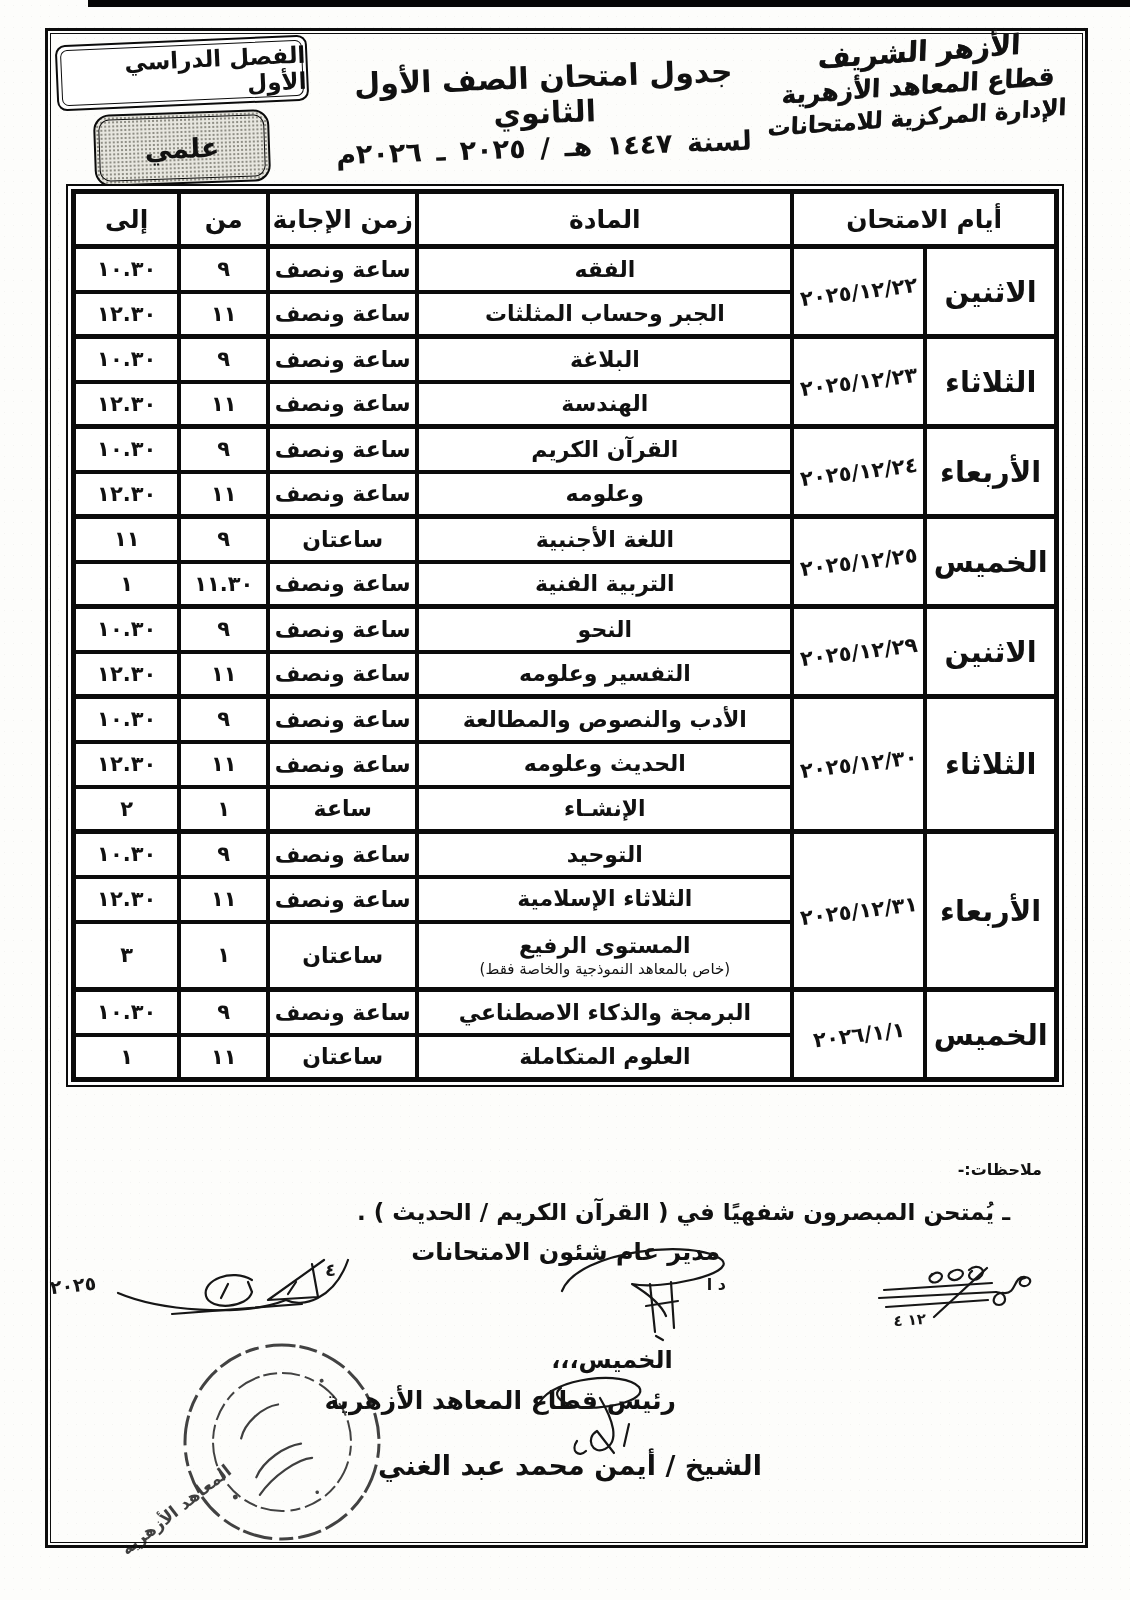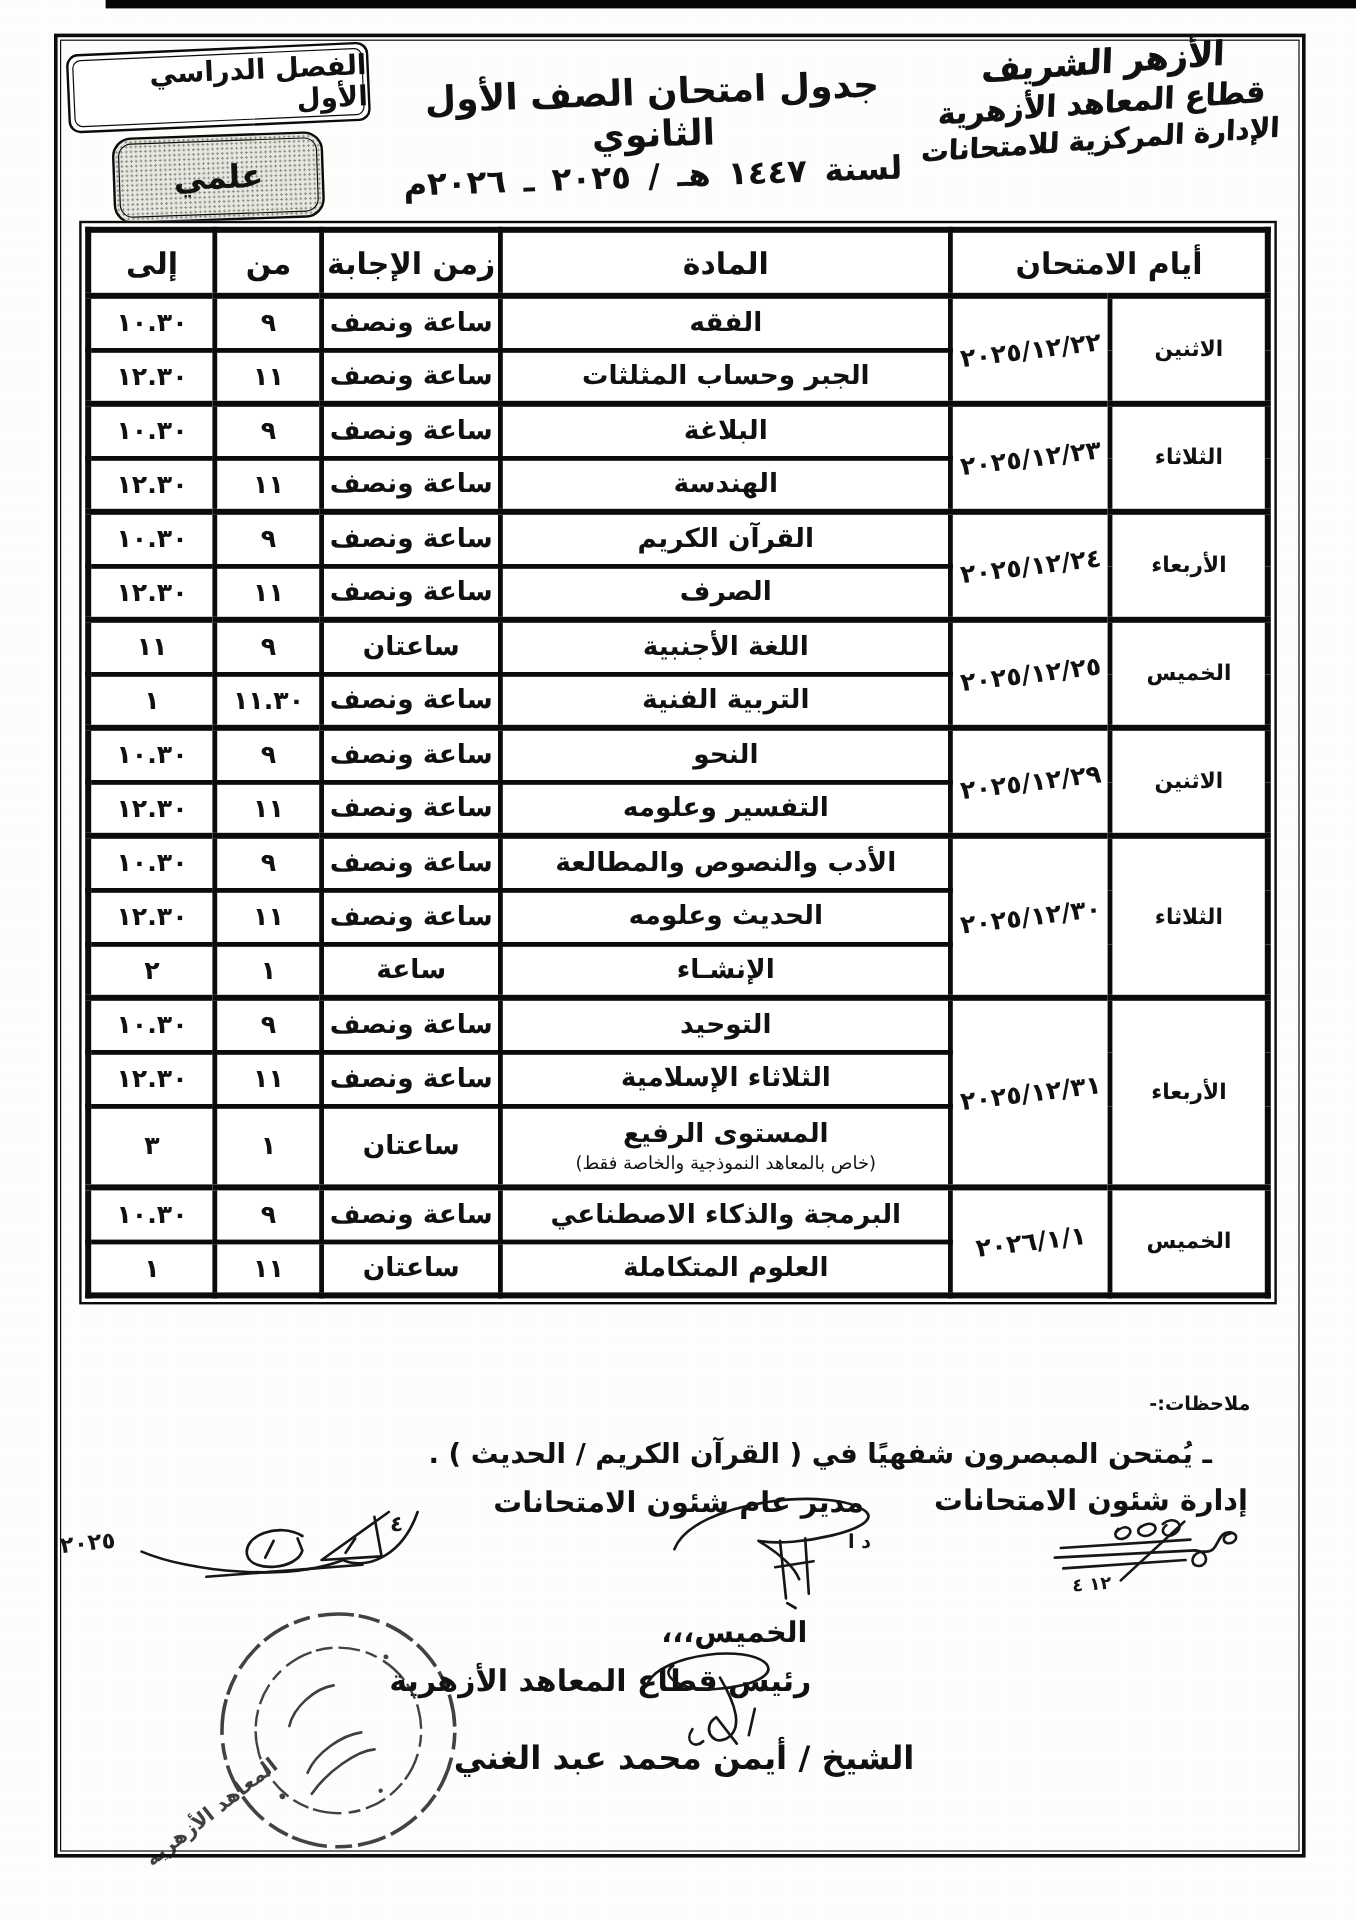--- a/index.html
+++ b/index.html
@@ -38,21 +38,21 @@
   .doc-subtitle{position:absolute;left:318px;top:132px;width:452px;text-align:center;font-size:27px;font-weight:bold;transform:rotate(-2deg);word-spacing:5px;}
 
   .table-wrap{position:absolute;left:66px;top:184px;width:988px;border:2px solid #0b0b0b;padding:3px;background:#fff;}
   table{width:100%;border-collapse:collapse;border:5px solid #0b0b0b;table-layout:fixed;}
   th,td{border:4px solid #0b0b0b;text-align:center;vertical-align:middle;padding:0 2px;overflow:hidden;}
   thead th{height:50px;font-size:25px;font-weight:bold;}
   tbody tr{height:45px;}
   tbody tr.tall{height:68px;}
   tbody tr.inner td{border-top-width:2px;}
   tbody tr.group-start td{border-top-width:5px;}
-  td.day-cell{font-size:18px;font-weight:bold;}
+  td.day-cell{font-size:29px;font-weight:bold;}
   td.date-cell .date-text{display:inline-block;transform:rotate(-7deg);font-size:21px;font-weight:bold;letter-spacing:1px;white-space:nowrap;}
   td.subject-cell{font-size:22px;font-weight:bold;line-height:1.25;}
   td.subject-cell .subject-note{font-size:15px;font-weight:normal;}
   td.duration-cell{font-size:22px;font-weight:bold;margin-left:40px;}
   td.from-cell,td.to-cell{font-size:21px;font-weight:bold;letter-spacing:0.5px;}
 
   .notes-title{position:absolute;right:88px;top:1160px;font-size:16px;font-weight:bold;}
   .notes-item{position:absolute;right:120px;top:1199px;font-size:23px;font-weight:bold;}
 
   .sig-title{position:absolute;text-align:center;font-size:24px;font-weight:bold;white-space:nowrap;}
@@ -154,21 +154,21 @@
             <td class="date-cell" rowspan="2"><span class="date-text">٢٠٢٥/١٢/٢٤</span></td>
             <td class="subject-cell">
               <div>القرآن الكريم</div>
             </td>
             <td class="duration-cell">ساعة ونصف</td>
             <td class="from-cell">٩</td>
             <td class="to-cell">١٠.٣٠</td>
           </tr>
           <tr class="inner">
             <td class="subject-cell">
-              <div>الصرف</div>
+              <div>وعلومه</div>
             </td>
             <td class="duration-cell">ساعة ونصف</td>
             <td class="from-cell">١١</td>
             <td class="to-cell">١٢.٣٠</td>
           </tr>
           <tr class="group-start">
             <td class="day-cell" rowspan="2">الخميس</td>
             <td class="date-cell" rowspan="2"><span class="date-text">٢٠٢٥/١٢/٢٥</span></td>
             <td class="subject-cell">
               <div>اللغة الأجنبية</div>
@@ -274,21 +274,20 @@
             <td class="from-cell">١١</td>
             <td class="to-cell">١</td>
           </tr>
         </tbody>
     </table>
   </div>
 
   <div class="notes-title">ملاحظات:-</div>
   <div class="notes-item">ـ  يُمتحن المبصرون شفهيًا في ( القرآن الكريم / الحديث ) .</div>
 
-  <div class="sig-title sig-right">إدارة شئون الامتحانات</div>
   <div class="sig-title sig-middle">مدير عام شئون الامتحانات</div>
 
   <div class="approve-heading">الخميس،،،</div>
   <div class="approve-title">رئيس قطاع المعاهد الأزهرية</div>
   <div class="approve-name">الشيخ / أيمن محمد عبد الغني</div>
 
   <svg id="ink" width="1130" height="1600" viewBox="0 0 1130 1600">
 
     <g>
       <path class="ink-path" d="M 930 1277 c 7 -8 16 -3 10 3 c -6 6 -15 0 -8 -6 M 950 1273 c 8 -7 18 -1 10 5 c -7 5 -16 -1 -9 -6 M 969 1270 c 9 -8 20 1 10 8 c -7 5 -14 -2 -7 -7"></path>

